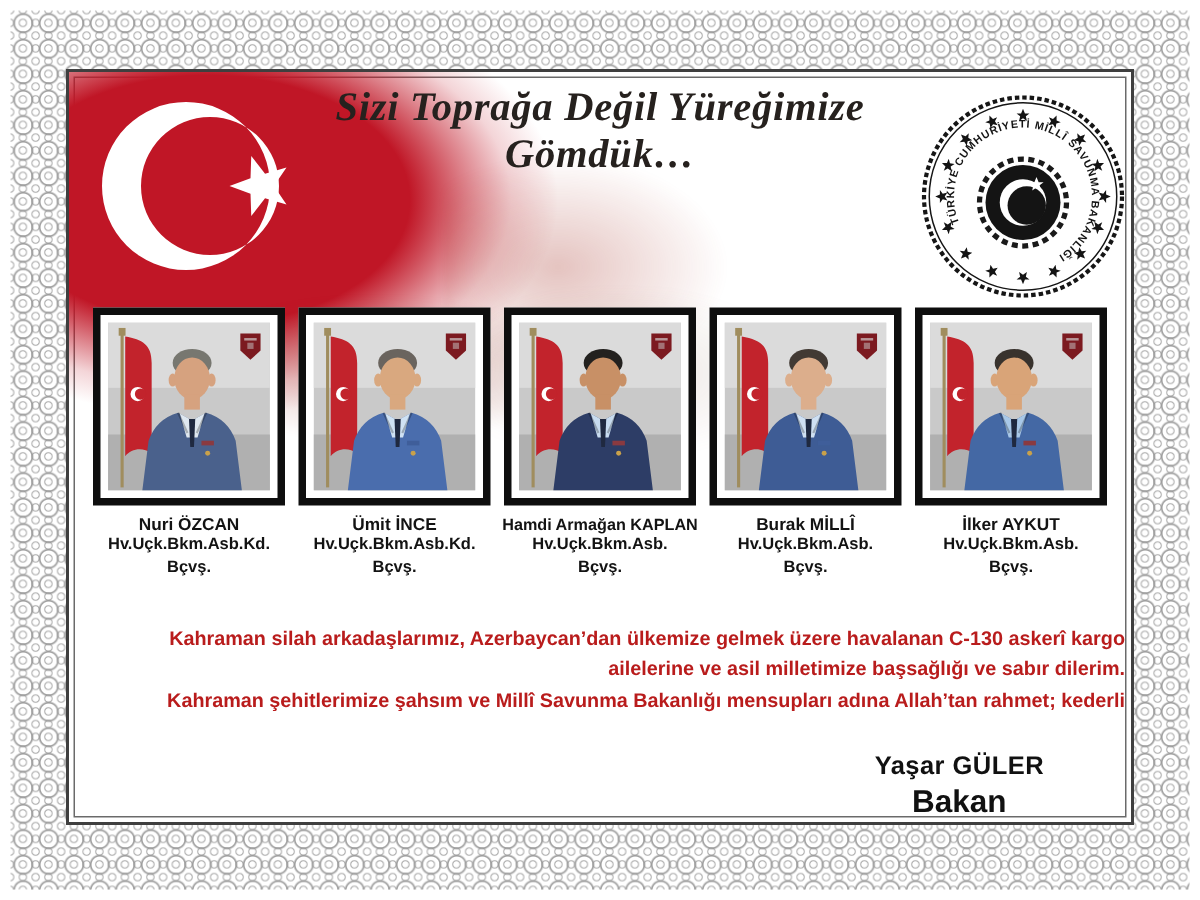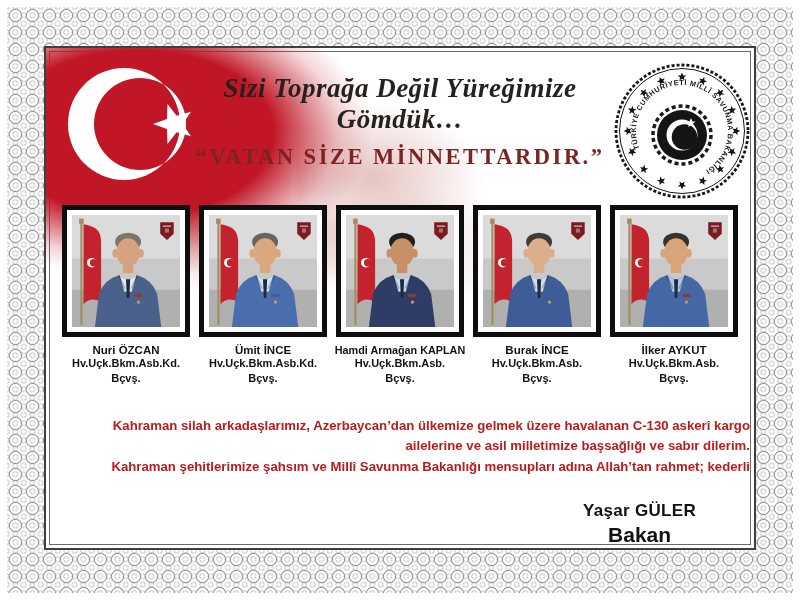--- a/index.html
+++ b/index.html
@@ -22,21 +22,21 @@
     background:radial-gradient(ellipse 65% 68% at 24% 38%, #c01626 0%, #c01626 52%, rgba(192,22,38,0.55) 66%, rgba(192,22,38,0.18) 78%, rgba(192,22,38,0) 90%);}
   .flagsvg{position:absolute;left:16px;top:10px;}
   .wisp{position:absolute;pointer-events:none;}
   .wisp1{left:250px;top:55px;width:190px;height:150px;filter:blur(2px);
     background:radial-gradient(ellipse at 40% 50%, rgba(160,40,28,0.28), rgba(160,40,28,0) 70%);}
   .wisp2{left:70px;top:150px;width:270px;height:95px;filter:blur(2px);
     background:radial-gradient(ellipse at 50% 50%, rgba(150,35,25,0.32), rgba(150,35,25,0) 72%);}
   .wisp3{left:250px;top:145px;width:230px;height:110px;filter:blur(3px);
     background:radial-gradient(ellipse at 50% 50%, rgba(125,85,60,0.16), rgba(125,85,60,0) 75%);}
   
-  .titles{position:absolute;left:125px;right:125px;top:25px;text-align:center;}
+  .titles{position:absolute;left:125px;right:125px;top:8px;text-align:center;}
   .t1{font-family:"Liberation Serif",serif;font-style:italic;font-weight:bold;
       font-size:27px;color:#26211e;letter-spacing:0.5px;}
   .t2{font-family:"Liberation Serif",serif;font-weight:bold;font-size:22.5px;
       color:#7d2422;letter-spacing:2.5px;margin-top:9px;}
   
   .seal{position:absolute;top:13px;right:2px;width:140px;height:140px;}
   
   .photorow{position:absolute;top:157px;left:0;right:0;display:flex;justify-content:center;gap:9px;}
   .unit{width:128px;display:flex;flex-direction:column;align-items:center;}
   .photo{box-sizing:border-box;width:128px;height:132px;border:5px solid #0e0e0e;
@@ -66,21 +66,20 @@
     <div class="wisp wisp1"></div>
     <div class="wisp wisp2"></div>
     <div class="wisp wisp3"></div>
     <svg class="flagsvg" width="230" height="150" viewBox="0 0 230 150">
       <path fill-rule="evenodd" fill="#ffffff" d="M62,10 a56,56 0 1 0 0,112 a56,56 0 1 0 0,-112 Z M78,20 a46,46 0 1 0 0,92 a46,46 0 1 0 0,-92 Z"></path>
       <polygon fill="#ffffff" points="91,66 105,71.1 105.5,86 114.7,74.2 129,78.3 120.6,66 129,53.7 114.7,57.8 105.5,46 105,60.9"></polygon>
     </svg>
 
     <div class="titles">
       <div class="t1">Sizi Toprağa Değil Yüreğimize Gömdük…</div>
-      <div class="t2">“VATAN SİZE MİNNETTARDIR.”</div>
     </div>
 
     <svg class="seal" viewBox="0 0 140 140">
       <defs>
         <polygon id="sealstar" points="0,-4.5 1.3,-1.4 4.3,-1.4 1.9,0.5 2.6,3.6 0,1.8 -2.6,3.6 -1.9,0.5 -4.3,-1.4 -1.3,-1.4"></polygon>
         <path id="ringp" d="M28.3,89.4 a46,46 0 1 1 83.4,0 a46,46 0 0 1 -83.4,0"></path>
       </defs>
       <circle cx="70" cy="70" r="66" fill="#ffffff" stroke="#161616" stroke-width="2.8" stroke-dasharray="3 2"></circle>
       <circle cx="70" cy="70" r="62.5" fill="none" stroke="#161616" stroke-width="1"></circle>
       <g fill="#141414">
@@ -236,21 +235,21 @@
             <rect x="49" y="46" width="10" height="10" fill="#dcae8c"></rect>
             <path d="M22,108 L26,76 Q31,62 45,58 L54,63 L63,58 Q77,62 82,76 L86,108 Z" fill="#3e5c95"></path>
             <path d="M46,58.5 L54,63 L62,58.5 L57.5,74 L50.5,74 Z" fill="#cfe0f2"></path>
             <polygon points="52,62 56,62 55.2,80 52.8,80" fill="#1f2940"></polygon>
             <path d="M45,58 L51,71 M63,58 L57,71" stroke="rgba(0,0,0,0.25)" stroke-width="1.4" fill="none"></path>
             <rect x="60" y="76" width="8" height="3" fill="#3f5e9a"></rect>
               <circle cx="64" cy="84" r="1.6" fill="#c9a14a"></circle>
           </svg>
         </div>
         <div class="caption">
-          <div class="nm">Burak İNCE</div>
+          <div class="nm">Burak MİLLÎ</div>
           <div class="rk">Hv.Uçk.Bkm.Asb.</div>
           <div class="rk">Bçvş.</div>
         </div>
       </div>
 
       <div class="unit">
         <div class="photo">
           <svg width="108" height="112" viewBox="0 0 104 108">
             <rect width="104" height="108" fill="#c9c9c9"></rect>
               <rect width="104" height="42" fill="#dbdbdb"></rect>

